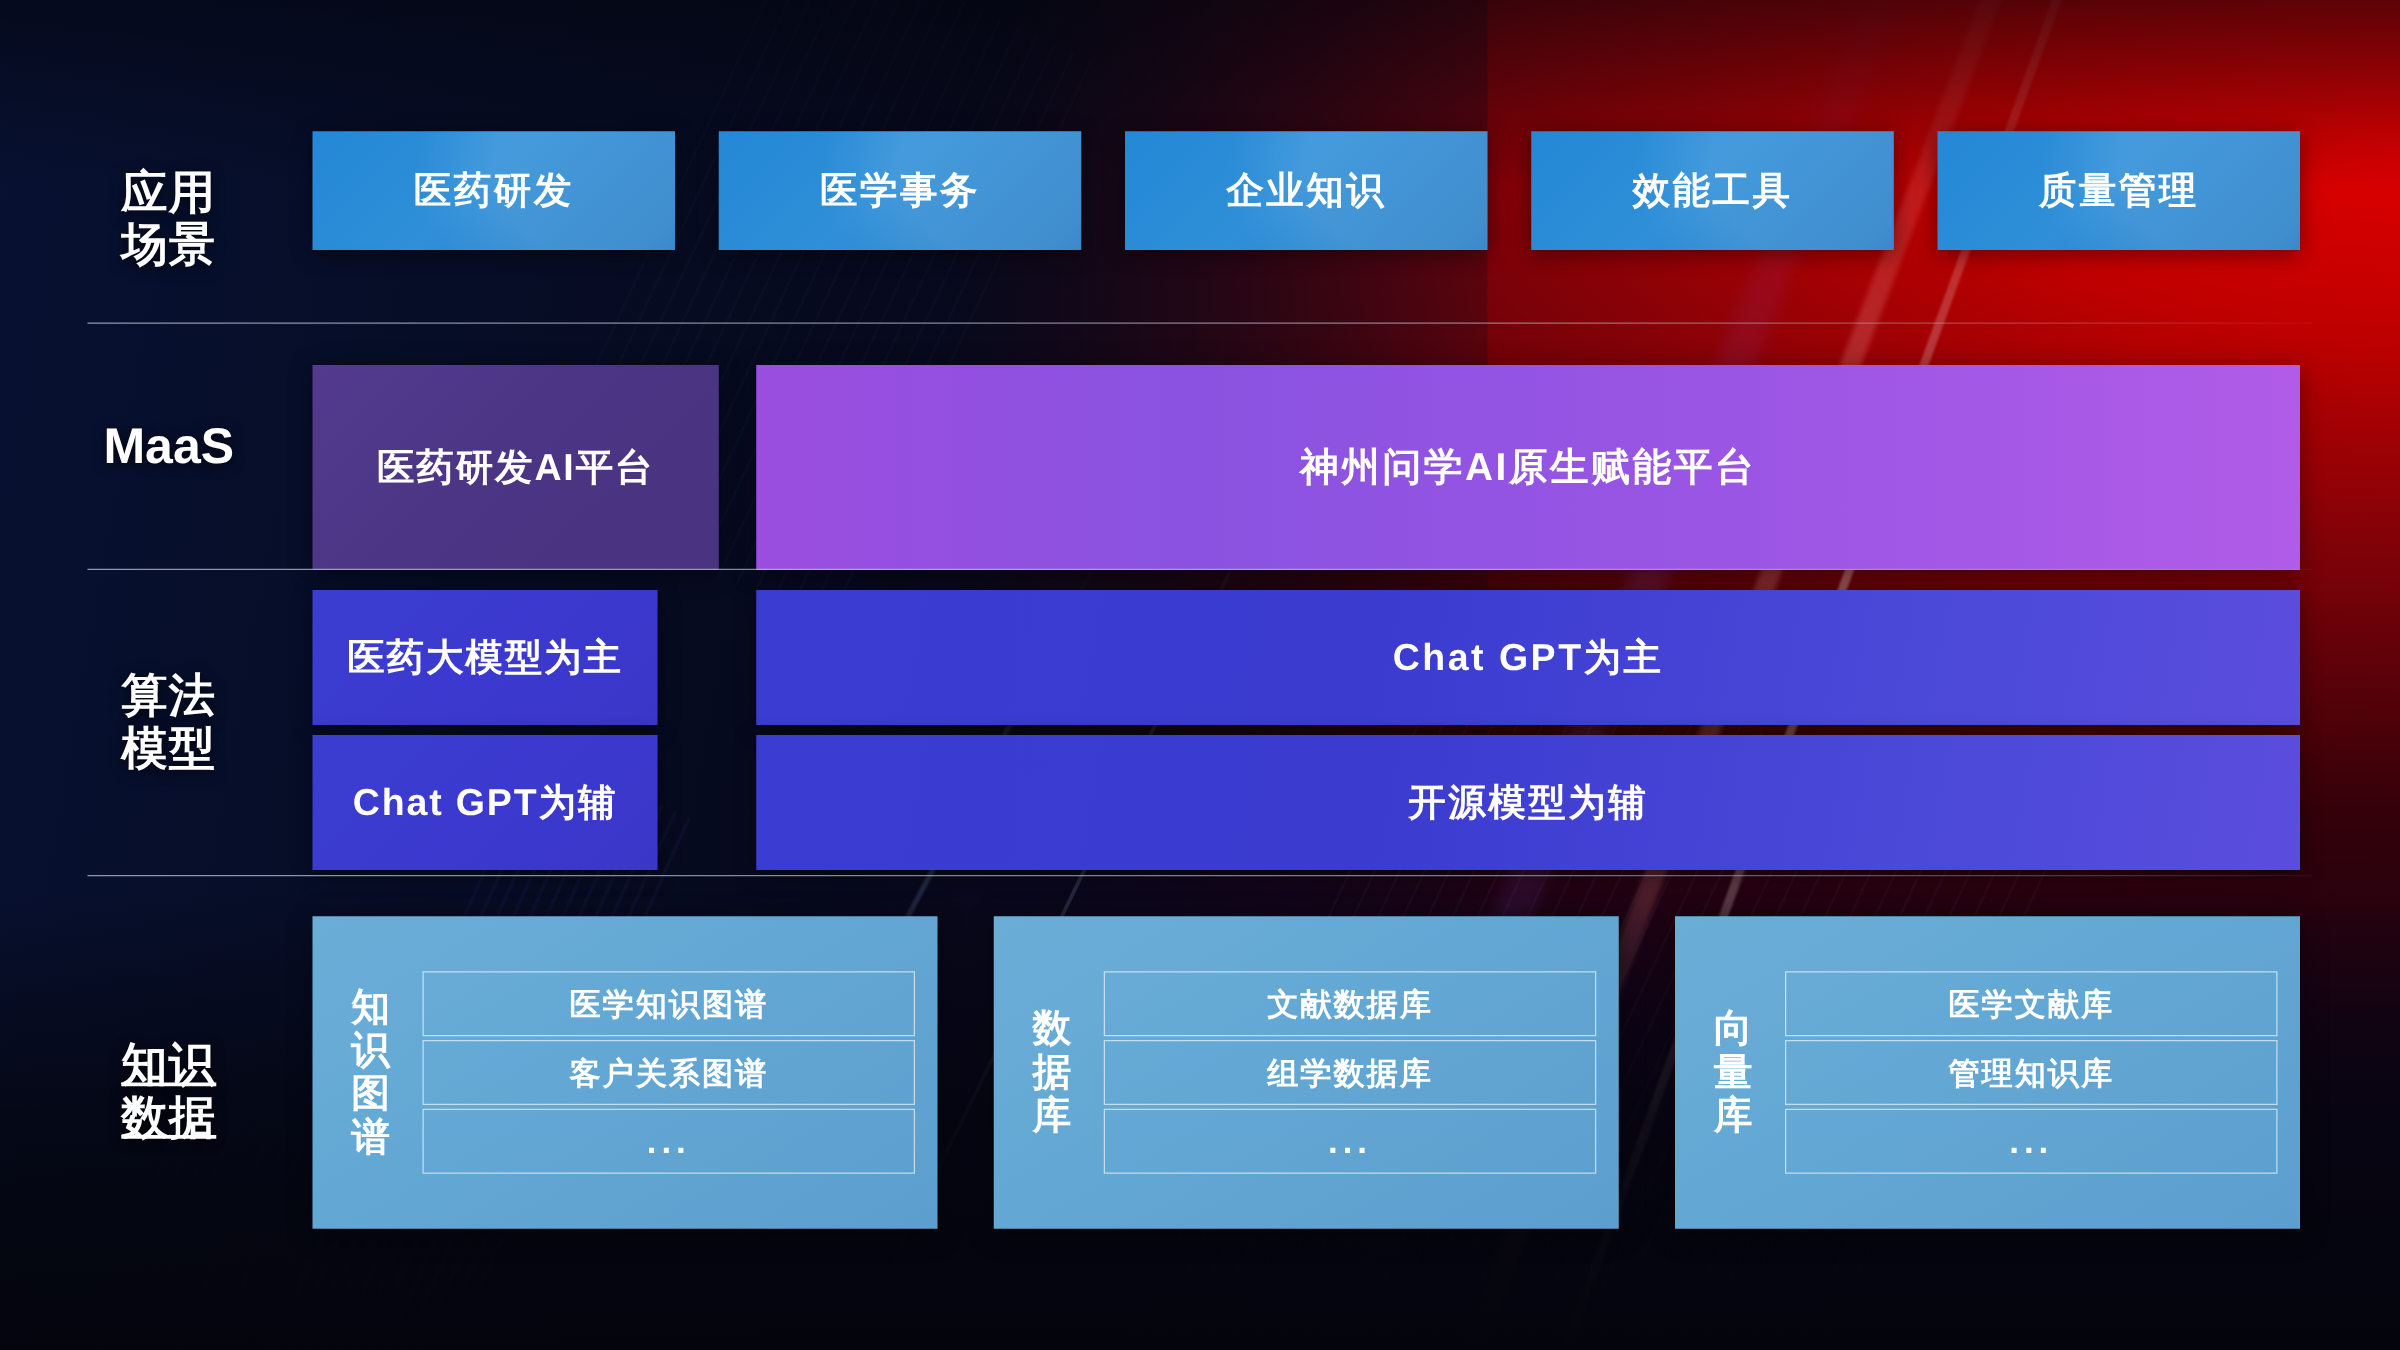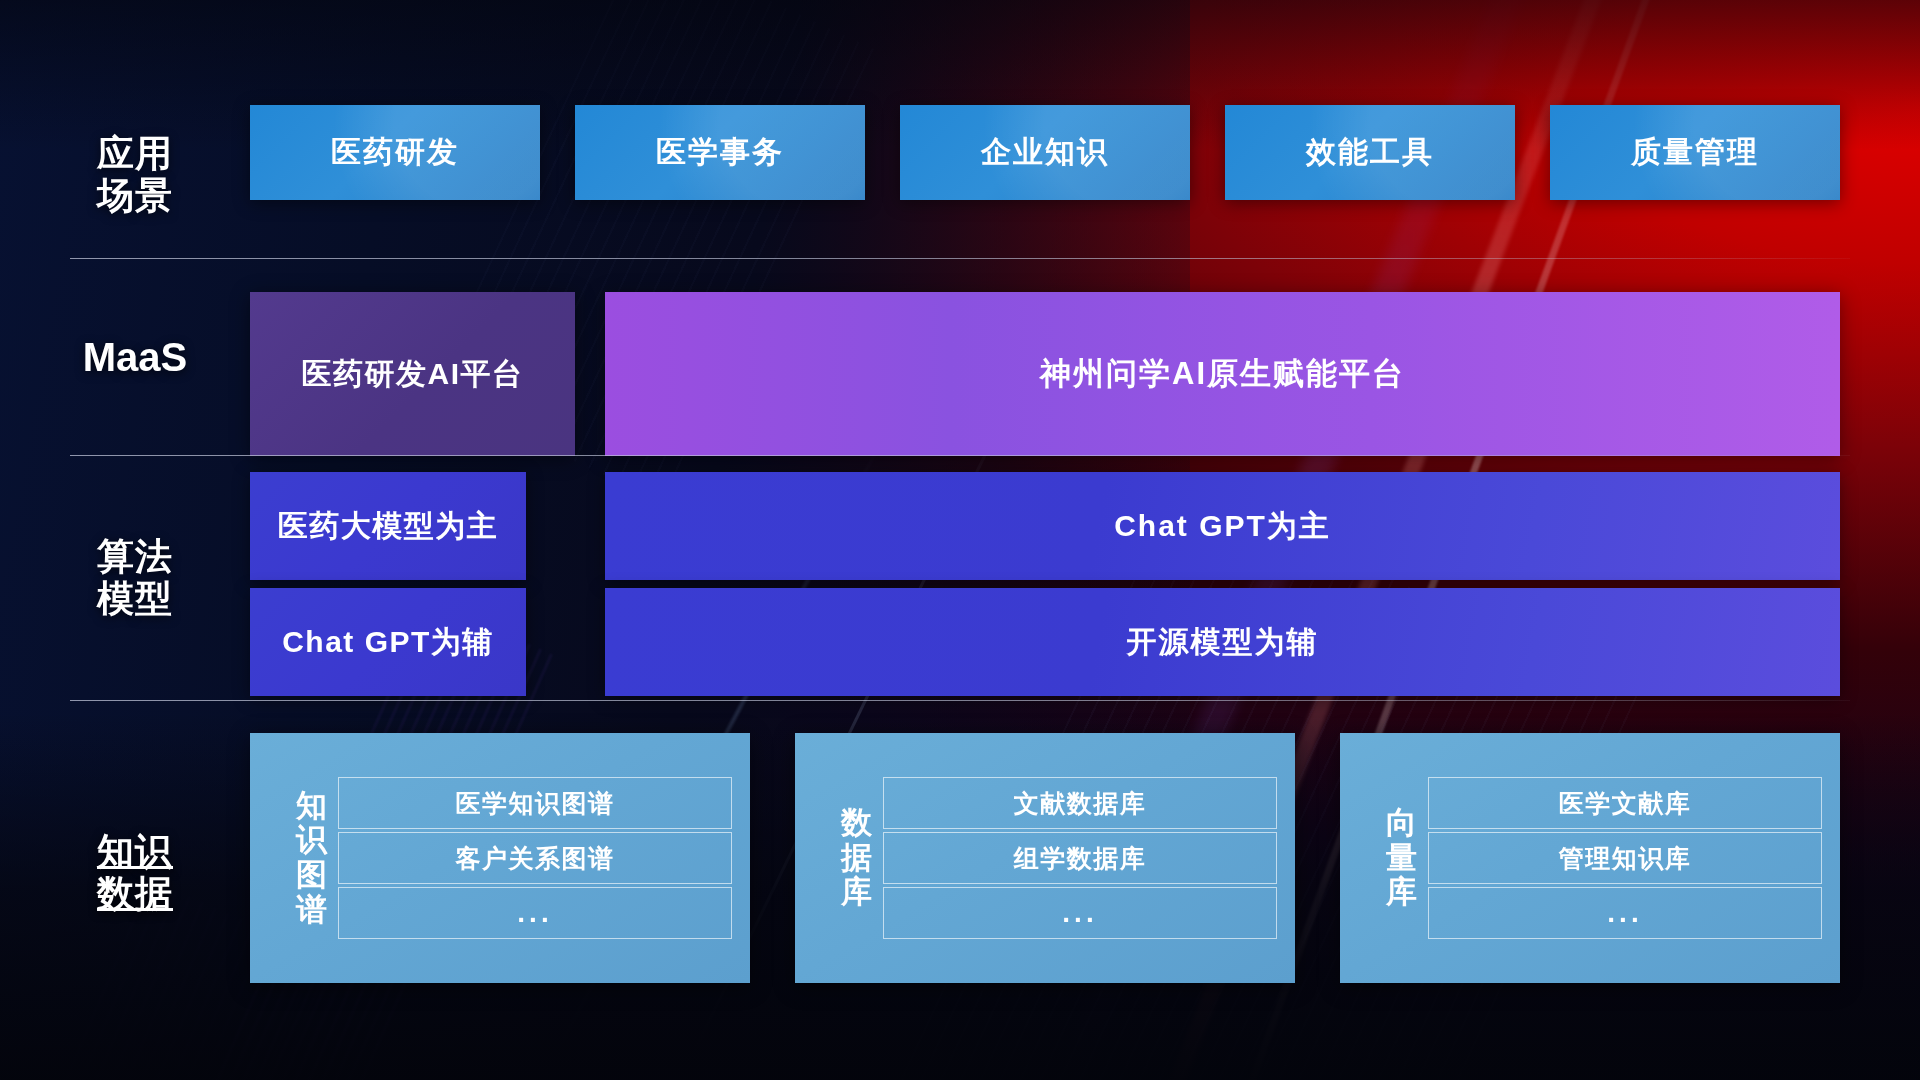--- a/index.html
+++ b/index.html
@@ -113,21 +113,21 @@
   .kgroup{
     position:absolute; top:733px; height:250px;
     background:linear-gradient(150deg,#6aaed8 0%, #63a7d4 45%, #5c9fce 100%);
     display:flex; align-items:center;
     padding:14px 18px 14px 16px;
     box-shadow:0 4px 20px rgba(0,0,0,.45);
   }
   .kgroup-title{
     width:62px; flex:0 0 62px;
     color:#fff; font-size:31px; font-weight:bold;
-    line-height:1.12; text-align:right;
+    line-height:1.12; text-align:center;
     letter-spacing:1px;
   }
   .kgroup-items{ flex:1; display:flex; flex-direction:column; justify-content:center; gap:3px; margin-left:10px; }
   .kitem{
     height:52px; border:1px solid rgba(255,255,255,.62);
     display:flex; align-items:center; justify-content:center;
     color:#fff; font-size:25px; font-weight:bold; letter-spacing:1.5px;
   }
   .kitem.dots{ font-size:28px; letter-spacing:4px; }
 </style>

